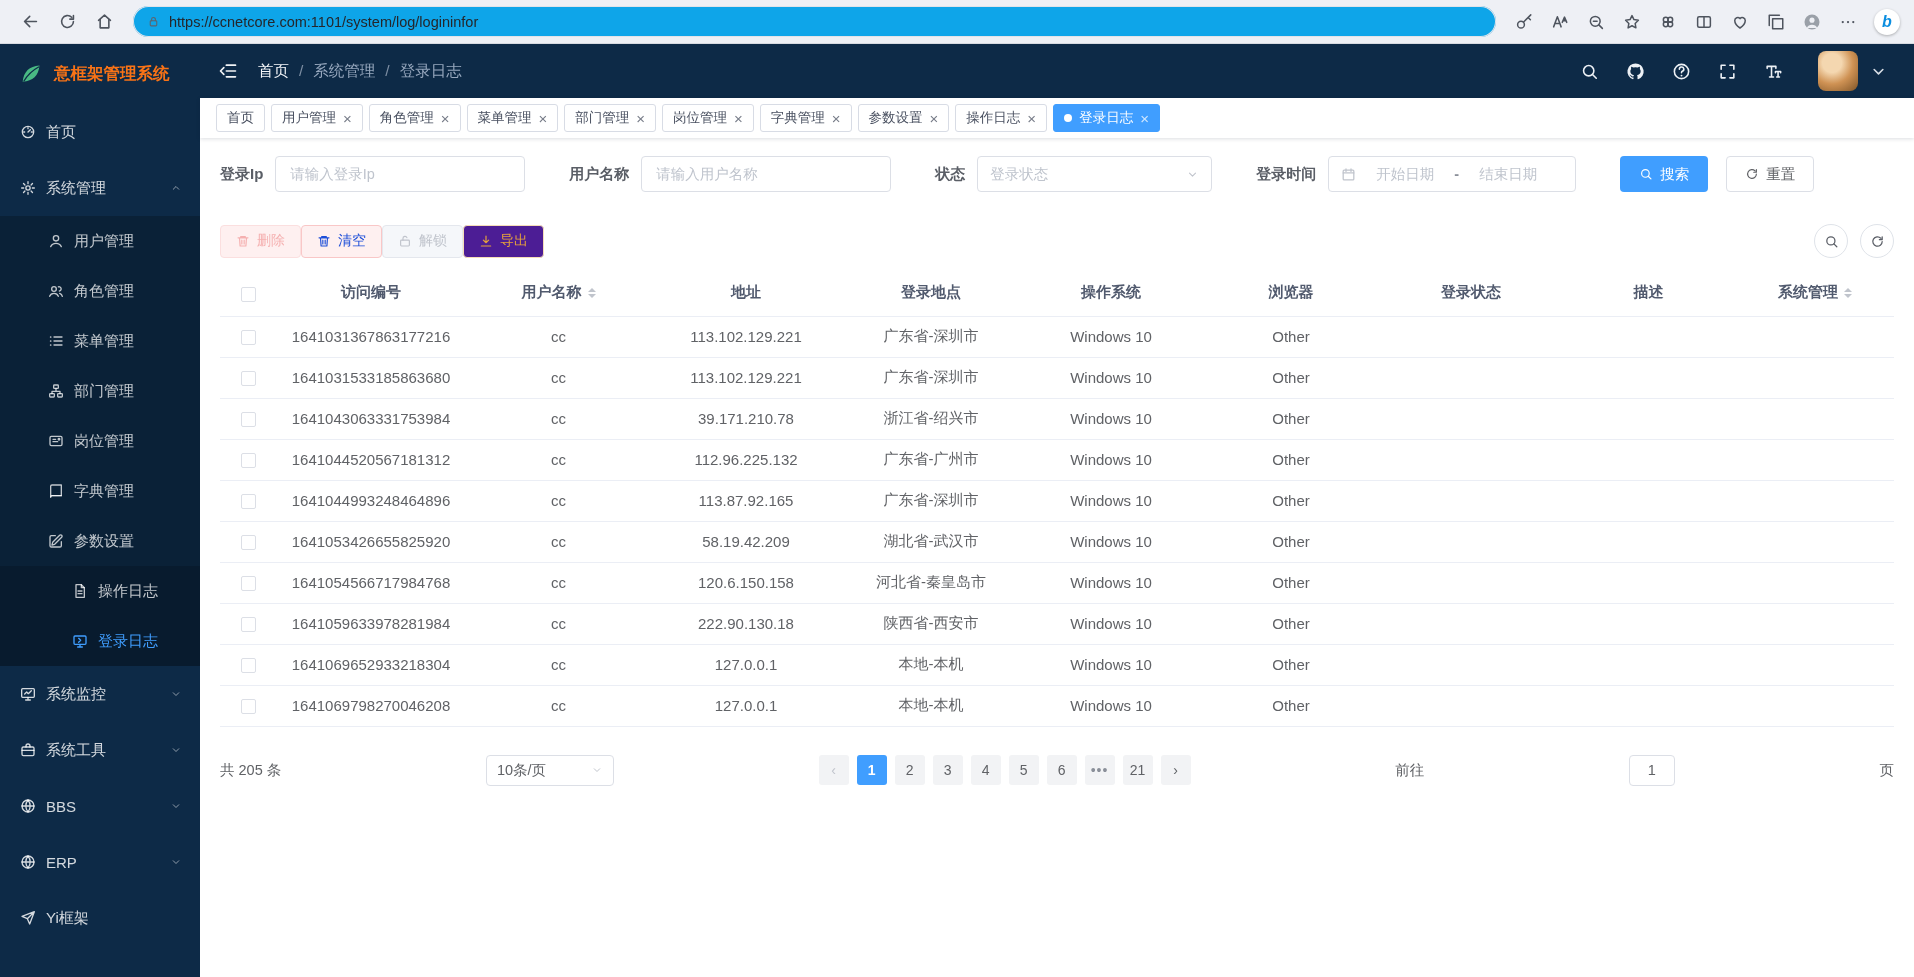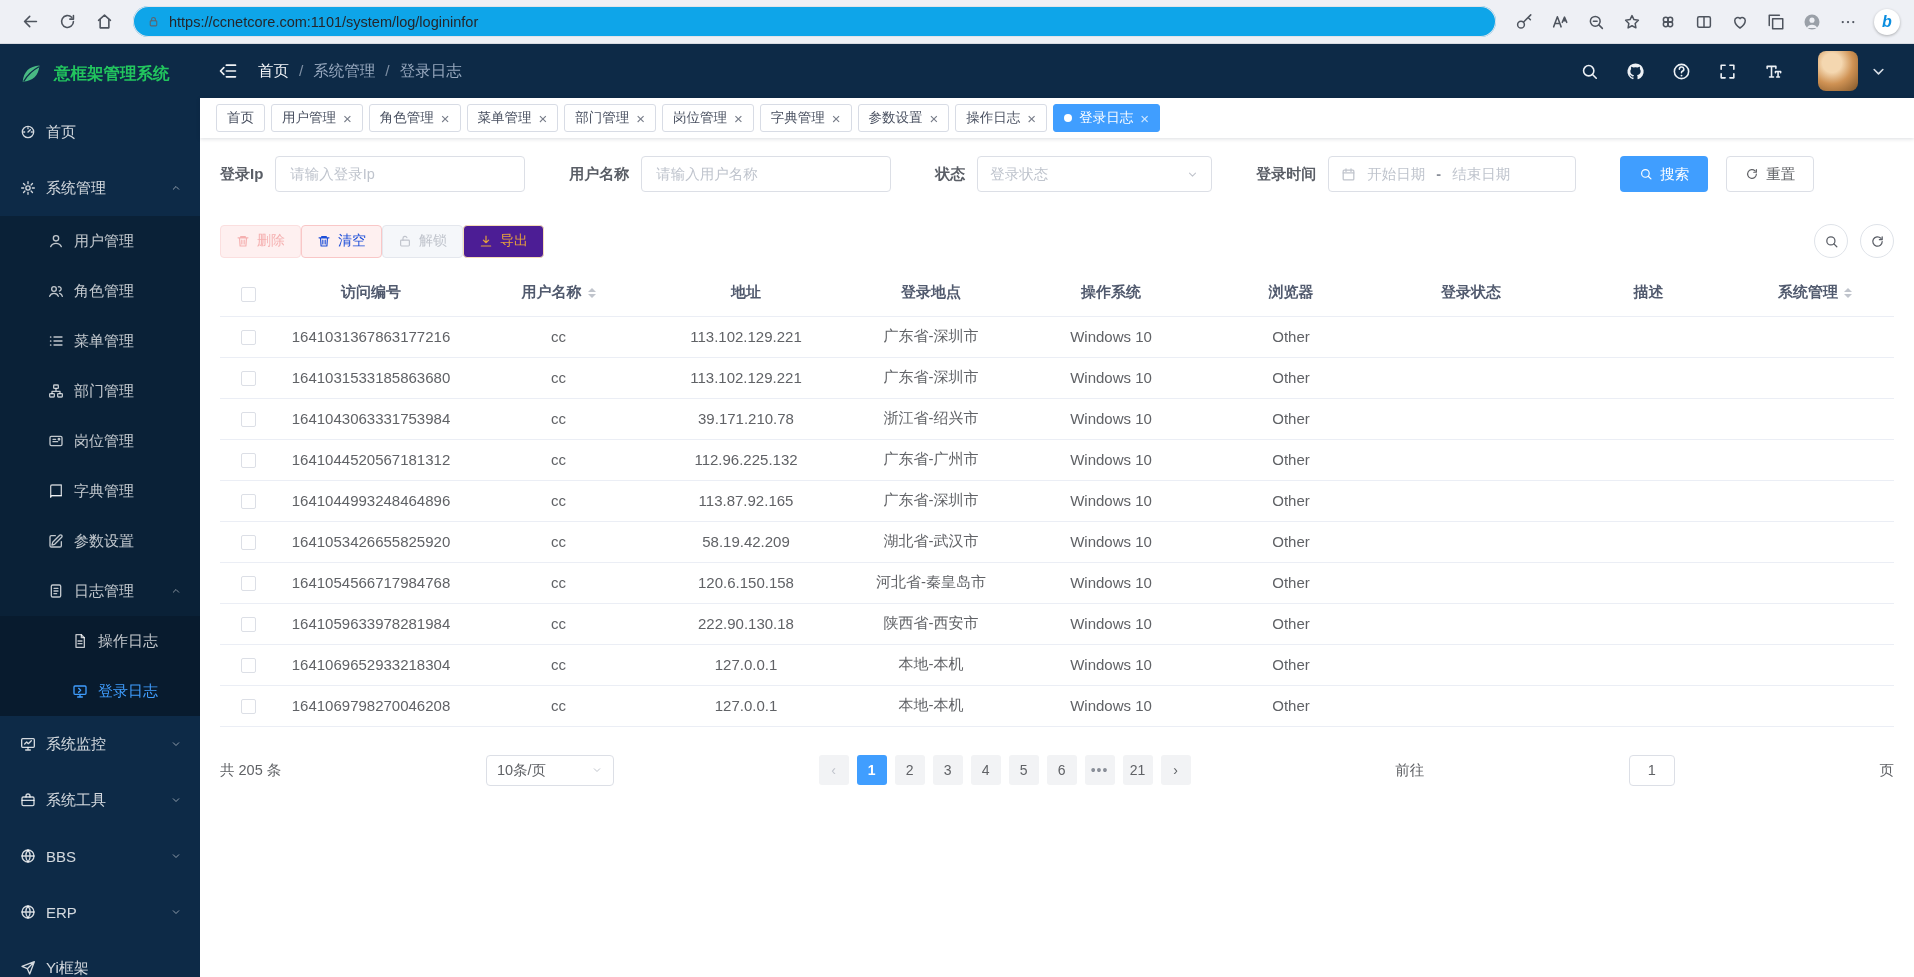--- a/index.html
+++ b/index.html
@@ -18,21 +18,21 @@
   .url{font-size:14.5px;color:#24262b;white-space:nowrap}
   .chrome-right{display:flex;align-items:center}
   .chrome-right .i{font-size:18px;padding:0 9px;cursor:pointer}
   .avatar-chrome{font-size:24px;padding:0 8px;cursor:pointer}
   .avatar-chrome svg{stroke:none}
   .bing{width:26px;height:26px;border-radius:50%;background:#fff;box-shadow:0 1px 3px rgba(0,0,0,.28);display:flex;align-items:center;justify-content:center;color:#0b8ee0;font-weight:700;font-style:italic;font-size:16px;margin:0 2px 0 8px;cursor:pointer}
 
   
   .app{display:flex;height:933px}
   .sidebar{width:200px;flex-shrink:0;background:#0d2a47;display:flex;flex-direction:column;overflow:hidden}
-  .logo{height:60px;display:flex;align-items:center;gap:10px;padding:0 18px;color:#22c55e;font-size:16.5px;font-weight:700;white-space:nowrap}
+  .logo{height:60px;display:flex;align-items:center;gap:10px;padding:0 18px;color:#f97316;font-size:16.5px;font-weight:700;white-space:nowrap}
   .logo .i{font-size:26px}
   .sidebar-menu{flex:1;overflow:hidden}
   .menu-item{display:flex;align-items:center;gap:10px;color:rgba(255,255,255,.82);cursor:pointer}
   .menu-item .i{font-size:16px}
   .mi-label{font-size:15px;flex:1;white-space:nowrap}
   .menu-item .arrow{font-size:12px;opacity:.65}
   .lv1{height:56px;padding:0 18px 0 20px}
   .lv2{height:50px;padding:0 18px 0 48px;background:#0a2137;color:rgba(255,255,255,.75)}
   .lv3{height:50px;padding:0 18px 0 72px;background:#081b2e;color:rgba(255,255,255,.75)}
   .menu-item.active{color:#409eff}
@@ -63,21 +63,21 @@
   
   .content{flex:1;background:#fff;padding:18px 20px 0;overflow:hidden}
 
   .filter-bar{display:flex;align-items:center}
   .flabel{font-size:15px;font-weight:700;color:#5a5e66;margin-right:12px;white-space:nowrap}
   .fgap{margin-left:44px}
   .inp{height:36px;border:1px solid #dcdfe6;border-radius:4px;padding:0 14px;font-size:14.5px;color:#606266;width:250px;outline:none;font-family:inherit}
   .inp::placeholder{color:#bfc4cd}
   .select{width:235px;height:36px;border:1px solid #dcdfe6;border-radius:4px;display:flex;align-items:center;justify-content:space-between;padding:0 12px;color:#bfc4cd;font-size:14.5px;cursor:pointer}
   .select .chev{color:#c0c4cc;font-size:13px}
-  .daterange{width:248px;height:36px;border:1px solid #dcdfe6;border-radius:4px;display:flex;align-items:center;gap:11px;padding:0 12px;color:#bfc4cd;font-size:14.5px;cursor:pointer}
+  .daterange{width:248px;height:36px;border:1px solid #dcdfe6;border-radius:4px;display:flex;align-items:center;gap:20px;padding:0 12px;color:#bfc4cd;font-size:14.5px;cursor:pointer}
   .daterange .i{color:#c0c4cc;font-size:15px}
   .daterange .sep{color:#8a8f99;font-weight:700}
 
   .btn{display:inline-flex;align-items:center;gap:7px;height:36px;padding:0 18px;border-radius:4px;font-size:14.5px;border:1px solid transparent;background:#fff;cursor:pointer;font-family:inherit;white-space:nowrap}
   .btn .i{font-size:14px}
   .btn.primary{background:#409eff;color:#fff;margin-left:44px}
   .btn.plain{border-color:#dcdfe6;color:#606266;margin-left:18px}
 
   .toolbar{display:flex;align-items:center;margin-top:32px}
   .btn.sm{height:33px;padding:0 15px;font-size:14px}
@@ -299,34 +299,20 @@
         </div>
         <div class="menu-item lv2">
           <span class="i ">
             <svg viewBox="0 0 24 24" aria-hidden="true">
               <path d="M11 4H5a2 2 0 0 0-2 2v13a2 2 0 0 0 2 2h13a2 2 0 0 0 2-2v-6"></path>
               <path d="M17.5 3.5a2.1 2.1 0 0 1 3 3L10 17l-4 1 1-4z"></path>
             </svg>
           </span>
           <span class="mi-label">参数设置</span>
         </div>
-        <div class="menu-item lv2">
-          <span class="i ">
-            <svg viewBox="0 0 24 24" aria-hidden="true">
-              <rect x="5" y="3" width="14" height="18" rx="2"></rect>
-              <path d="M9 8h6M9 12h6M9 16h4"></path>
-            </svg>
-          </span>
-          <span class="mi-label">日志管理</span>
-          <span class="i arrow">
-            <svg viewBox="0 0 24 24" aria-hidden="true">
-              <path d="M6.5 14.5L12 9l5.5 5.5"></path>
-            </svg>
-          </span>
-        </div>
         <div class="menu-item lv3">
           <span class="i ">
             <svg viewBox="0 0 24 24" aria-hidden="true">
               <path d="M6 2.5h8l4.5 4.5v14.5H6z"></path>
               <path d="M14 2.5V7h4.5M9 12h6M9 16h6"></path>
             </svg>
           </span>
           <span class="mi-label">操作日志</span>
         </div>
         <div class="menu-item lv3 active">

